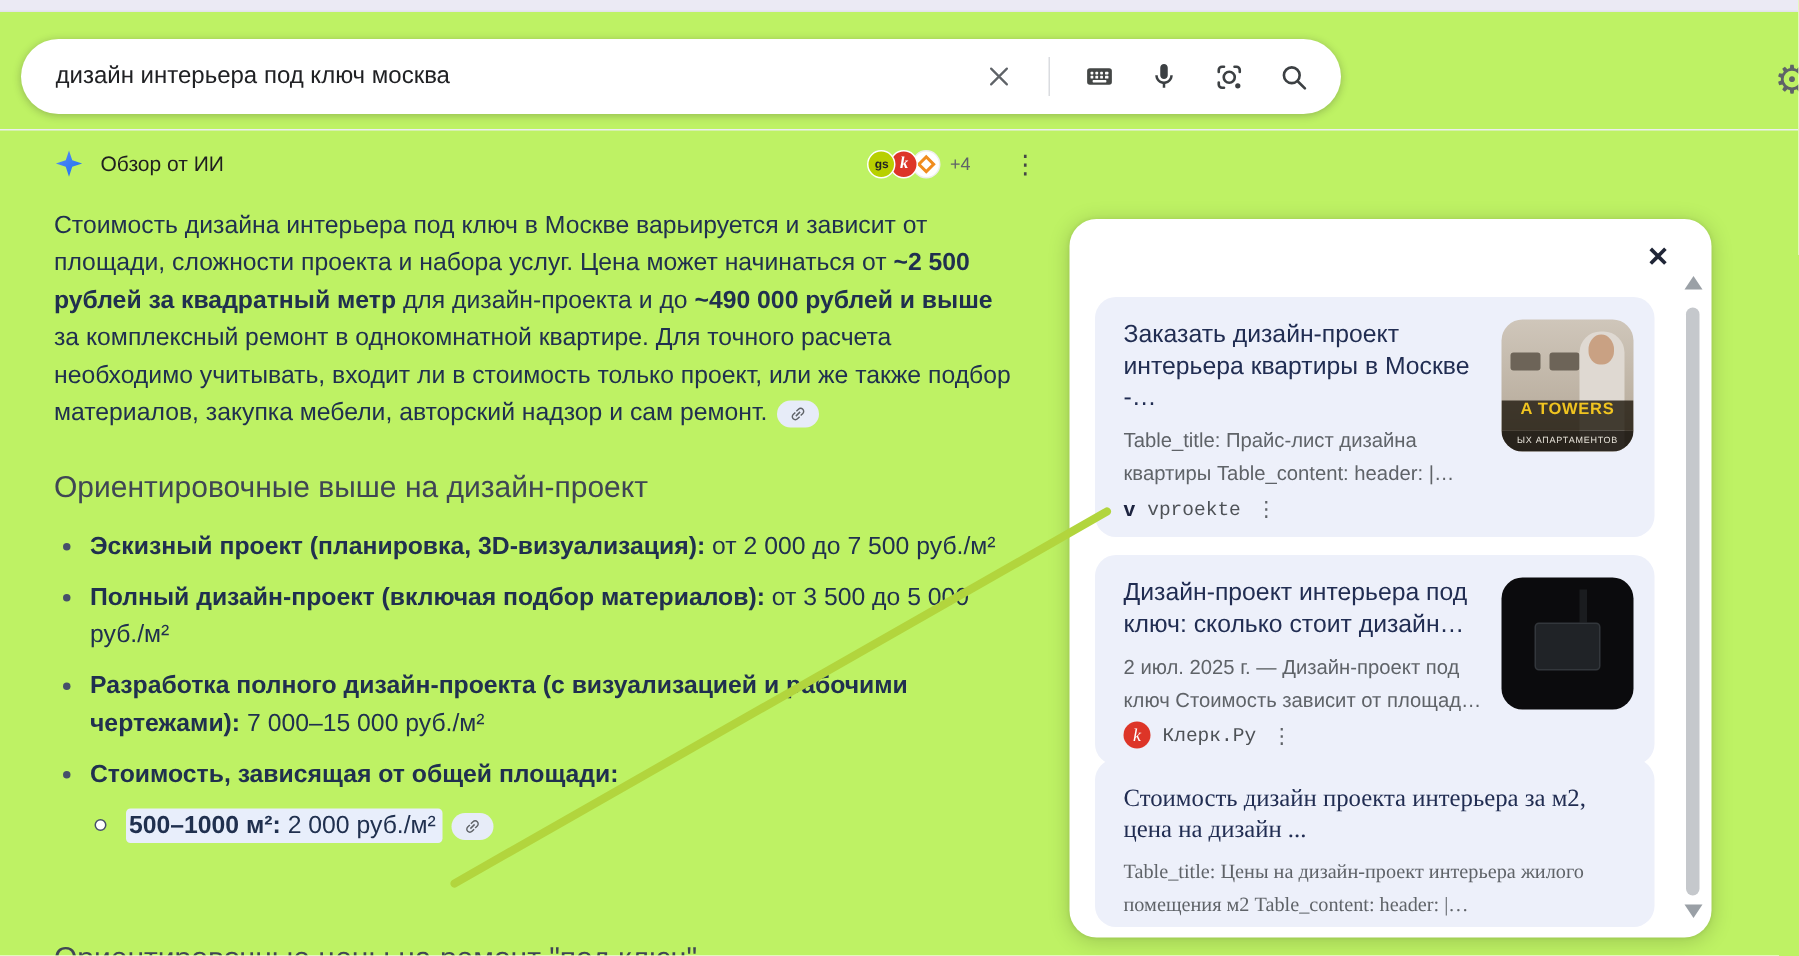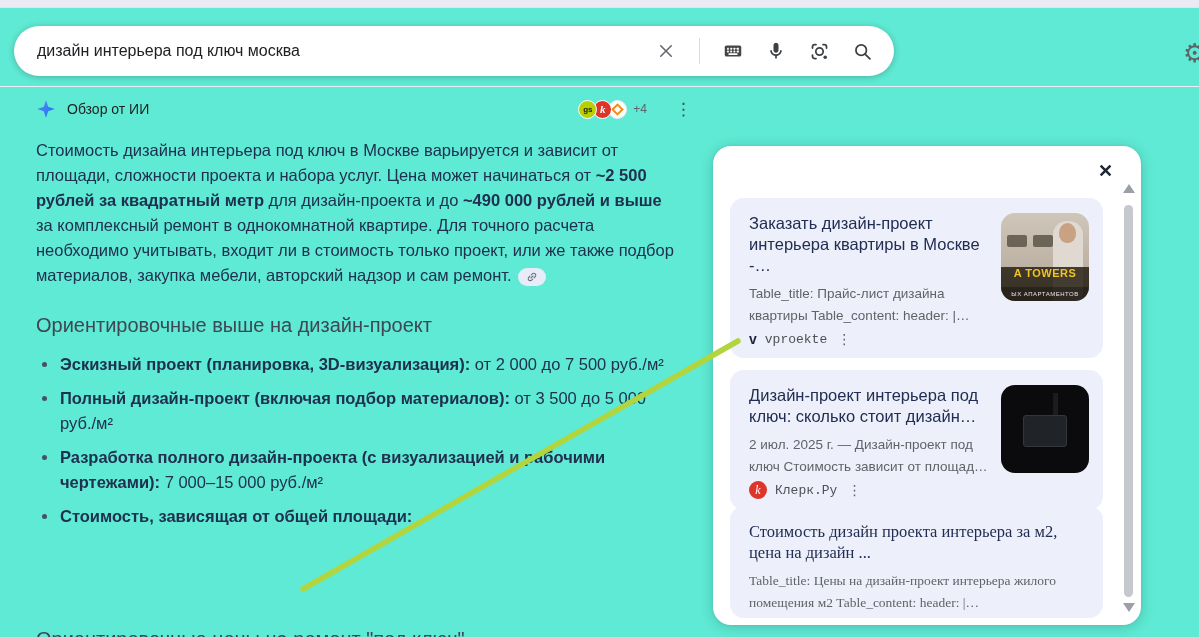--- a/index.html
+++ b/index.html
@@ -1,19 +1,19 @@
 <!DOCTYPE html>
 <html><head>
 <meta charset="utf-8">
 <style>
   * { margin:0; padding:0; box-sizing:border-box; }
   html,body { background:#fff; }
   .page {
     position:relative; width:1199px; height:637px; overflow:hidden;
-    background:#5eead4; font-family:"Liberation Sans", sans-serif; color:#1f2c4e;
+    background:#bef264; font-family:"Liberation Sans", sans-serif; color:#1f2c4e;
   }
   .topstrip { position:absolute; left:0; top:0; width:1199px; height:8px;
     background:#ebeaf4; border-bottom:1px solid #e3e3ea; }
   .header-divider { position:absolute; left:0; top:86px; width:1199px; height:1px; background:#eceef1; }
 
   
   .searchbar {
     position:absolute; left:14px; top:26px; width:880px; height:50px;
     background:#fff; border-radius:26px;
     box-shadow:0 1px 6px rgba(32,33,36,.28);
@@ -205,20 +205,25 @@
       </span></p>
 
   <h2 class="h2 first">Ориентировочные выше на дизайн-проект</h2>
 
   <ul class="blist">
     <li><b>Эскизный проект (планировка, 3D-визуализация):</b><span> от 2 000 до 7 500 руб./м²</span></li>
     <li><b>Полный дизайн-проект (включая подбор материалов):</b><span> от 3 500 до 5 000 руб./м²</span></li>
     <li><b>Разработка полного дизайн-проекта (с визуализацией и рабочими чертежами):</b><span> 7 000–15 000 руб./м²</span></li>
     <li><b>Стоимость, зависящая от общей площади:</b><span></span>
       <ul class="sublist">
+        <li><span class="hl" style="background: rgb(232, 238, 251);"><b>500–1000 м²:</b><span> 2 000 руб./м²</span></span><span class="linkpill">
+              <svg width="12" height="12" viewBox="0 0 24 24" fill="#5f6368" transform="rotate(-45)">
+                <path d="M3.9 12c0-1.71 1.39-3.1 3.1-3.1h4V7H7c-2.76 0-5 2.24-5 5s2.24 5 5 5h4v-1.9H7c-1.71 0-3.1-1.39-3.1-3.1zM8 13h8v-2H8v2zm9-6h-4v1.9h4c1.71 0 3.1 1.39 3.1 3.1s-1.39 3.1-3.1 3.1h-4V17h4c2.76 0 5-2.24 5-5s-2.24-5-5-5z"></path>
+              </svg>
+            </span></li>
       </ul>
     </li>
   </ul>
 
   <h2 class="h2 clipped">Ориентировочные цены на ремонт "под ключ"</h2>
 
   <div class="panel">
     <span class="panel-close">✕</span>
 
     <div class="card card1" style="background: rgb(237, 240, 250);">

